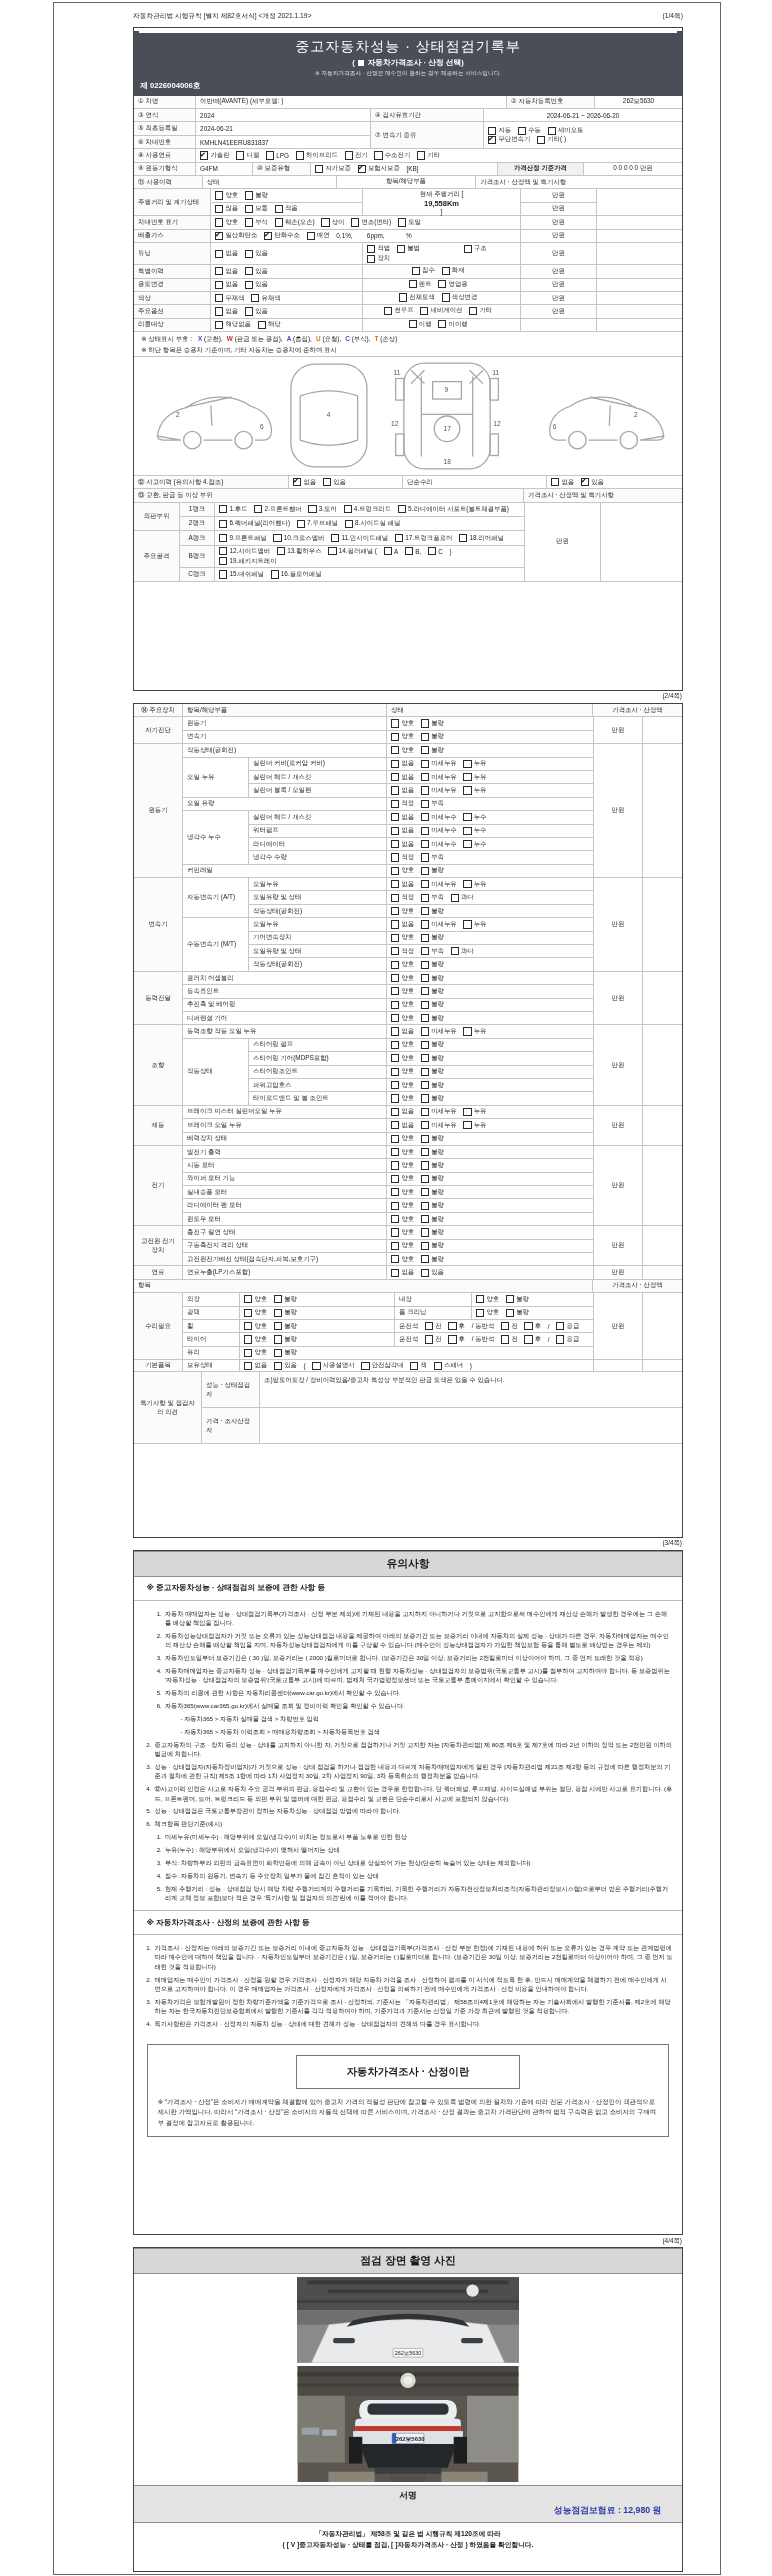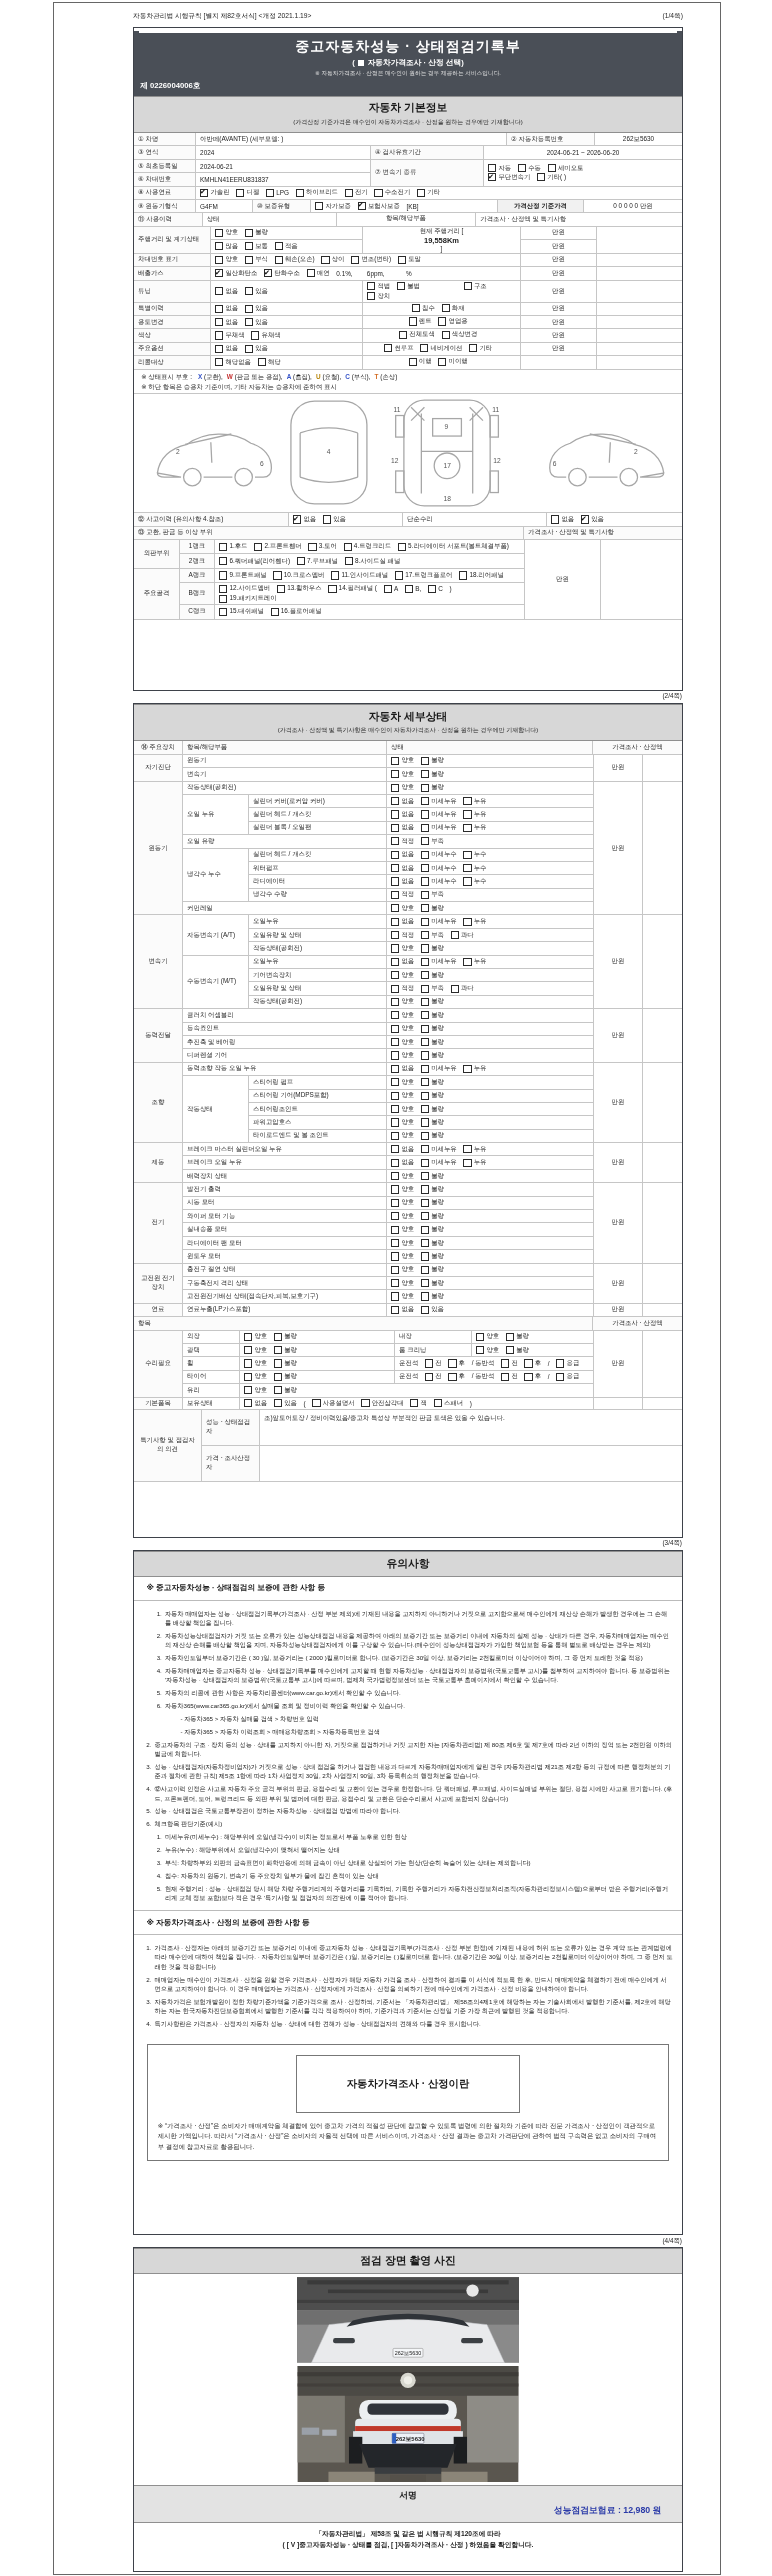--- a/index.html
+++ b/index.html
@@ -10,21 +10,21 @@
   .pagemark{position:absolute;right:91px;font-size:6.4px;color:#222;}
   #mark2{top:692px}#mark3{top:1539px}#mark4{top:2237px}
   .page{position:absolute;left:133px;width:550px;background:#fff;border:1.5px solid #3e424a;box-sizing:border-box;overflow:hidden;}
   #page1{top:27px;height:664px;}
   #page2{top:703px;height:835px;}
   #page3{top:1550px;height:685px;}
   #page4{top:2247px;height:325px;}
   
   .dark-head{background:#4a4f57;color:#fff;padding:0 0 2.1px 0;}
   .stripe{height:1.5px;background:#fff;margin:3.1px 5.2px 5.2px 5.2px;}
-  .dh-t{font-size:14px;font-weight:bold;text-align:center;letter-spacing:1px;}
+  .dh-t{font-size:14px;font-weight:normal;text-align:center;letter-spacing:1px;}
   .dh-s{font-size:7.7px;text-align:center;margin-top:2.6px;font-weight:bold;}
   .wsq{display:inline-block;width:5.7px;height:6.7px;background:#fff;margin:0 3.6px;vertical-align:-1px;}
   .dh-n{font-size:5.7px;color:#e3e3e3;text-align:center;margin-top:1.5px;}
   .docno{font-size:7.7px;font-weight:bold;padding:3.6px 6.2px 2.1px;}
   
   .band{background:#d7d7d7;text-align:center;padding:4.6px 0 5.2px;border-top:0.5px solid #8f8f8f;border-bottom:0.5px solid #8f8f8f;}
   .band .bt{font-size:10.8px;font-weight:bold;}
   .band .bs{font-size:6px;margin-top:2.6px;color:#222;}
   
   .cell{border-right:0.5px solid #c6c6c6;border-bottom:0.5px solid #c6c6c6;box-sizing:border-box;
@@ -91,21 +91,21 @@
   .op-l{width:68px;}.op-s{width:58px;}.op-t{flex:1;border-right:none;align-items:flex-start;padding-top:4.1px;}
   .oph{height:36px;}
   
   .sec-h{font-size:7.7px;font-weight:bold;padding:6.7px 12.4px;border-bottom:0.5px solid #bbb;}
   .ni{display:flex;margin:3.6px 9.3px 3.6px 0;font-size:6.2px;line-height:1.5;}
   .ni .num{flex:none;width:10.3px;text-align:right;margin-right:3.1px;}
   .lvl0{padding-left:7.2px;}.lvl1{padding-left:17.5px;}.lvl2{padding-left:33px;}
   .nlist{padding:4.1px 0;border-bottom:0.5px solid #bbb;}
   .nlist.last{border-bottom:none;}
   .defbox{border:0.5px solid #777;margin:8.2px 13.4px;padding:7.2px 9.3px 8.2px;}
-  .defbox-t{border:0.5px solid #777;width:222px;margin:3.1px auto 7.2px;text-align:center;font-size:10.3px;font-weight:bold;padding:21px 0;}
+  .defbox-t{border:0.5px solid #777;width:222px;margin:3.1px auto 7.2px;text-align:center;font-size:10.3px;font-weight:bold;padding:9px 0;}
   .defbox-x{font-size:6.4px;line-height:1.65;}
   
   .photo{display:flex;justify-content:center;margin:3.1px 0;}
   .signband{background:#e3e3e3;border-top:0.5px solid #8f8f8f;border-bottom:0.5px solid #8f8f8f;padding:4.1px 20.6px 5.2px;}
   .sign-t{text-align:center;font-size:8.8px;font-weight:bold;}
   .fee{text-align:right;font-size:8.8px;font-weight:bold;color:#2b3ba8;margin-top:3.1px;}
   .confirm{text-align:center;font-size:6.7px;line-height:1.7;padding-top:4.6px;font-weight:bold;}
   svg text{font-family:"Liberation Sans","DejaVu Sans",sans-serif;}
 </style>
 </head>
@@ -125,24 +125,20 @@
   <div class="dark-head">
     <div class="stripe"></div>
     <div class="dh-t">중고자동차성능 · 상태점검기록부</div>
     <div class="dh-s">
       <span>(</span><span class="wsq"></span><span>자동차가격조사 · 산정 선택</span><span>)</span>
     </div>
     <div class="dh-n">※ 자동차가격조사 · 산정은 매수인이 원하는 경우 제공하는 서비스입니다.</div>
     <div class="docno">제 0226004006호</div>
   </div>
 
-  <div class="band">
-    <div class="bt">자동차 기본정보</div>
-    <div class="bs">(가격산정 기준가격은 매수인이 자동차가격조사 · 산정을 원하는 경우에만 기재합니다)</div>
-  </div>
 
   <div>
     <div class="row r">
       <div class="cell b-l lblc">① 차명</div>
       <div class="cell b-v1">아반떼(AVANTE) (세부모델: )</div>
       <div class="cell b-l2 lblc">② 자동차등록번호</div>
       <div class="cell b-v2 center" style="border-right:none">262보5630</div>
     </div>
     <div class="row r">
       <div class="cell b-l lblc">③ 연식</div>
@@ -790,24 +786,20 @@
             </div>
         </div>
         </div>
     </div>
     <div class="cell x-p center">만원</div>
     <div class="cell x-t"></div>
   </div>
 </div>
 
 <div class="page" id="page2">
-  <div class="band">
-    <div class="bt">자동차 세부상태</div>
-    <div class="bs">(가격조사 · 산정액 및 특기사항은 매수인이 자동차가격조사 · 산정을 원하는 경우에만 기재합니다)</div>
-  </div>
 
   <div>
     <div class="drow r">
       <div class="cell d-g center lblc">⑭ 주요장치</div>
       <div class="cell d-is lblc">항목/해당부품</div>
       <div class="cell d-o lblc">상태</div>
       <div class="cell d-pt center lblc">가격조사 · 산정액</div>
     </div>
     <div>
         <div class="dgrow">

